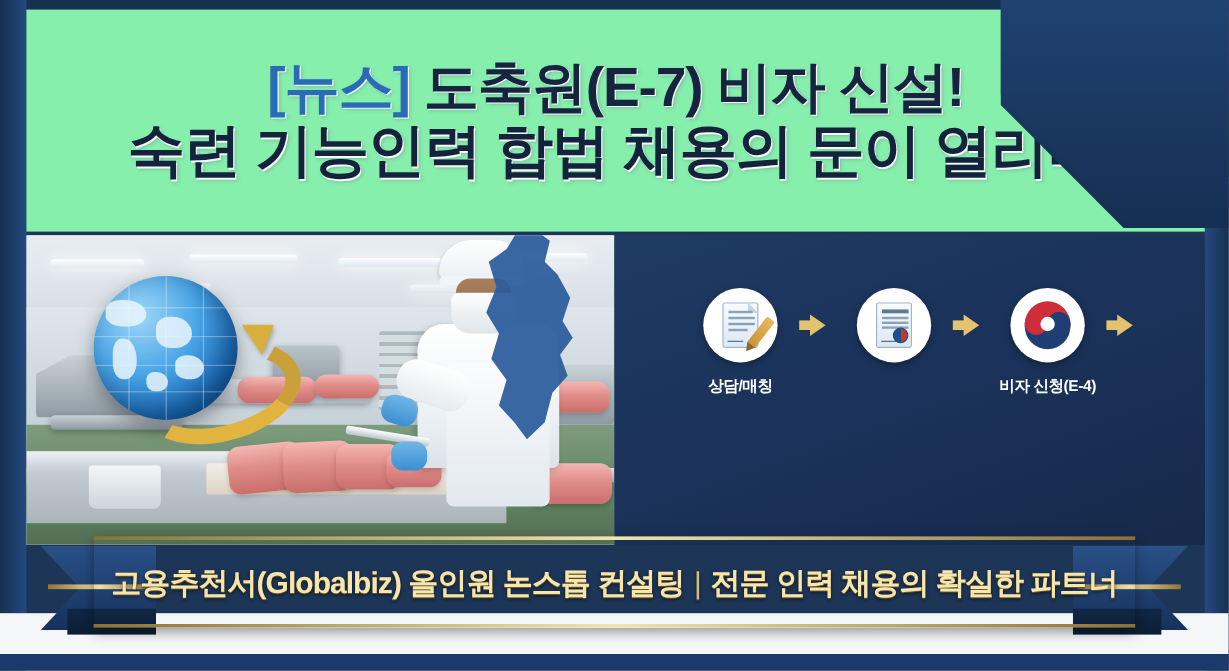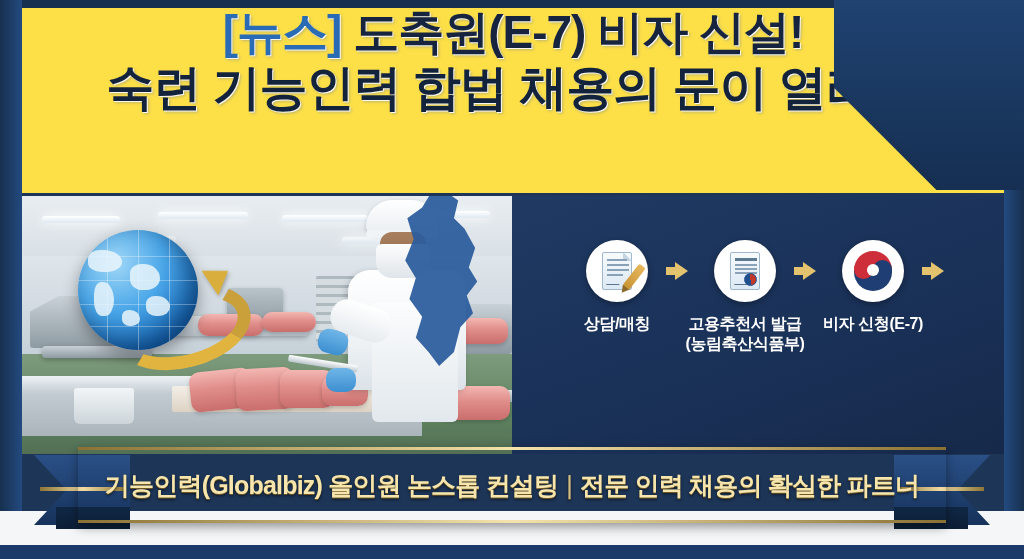--- a/index.html
+++ b/index.html
@@ -20,23 +20,23 @@
   .frame-edge{ position:absolute; background:#1b3a69; }
   .edge-left  { left:0;  top:0; width:22px;  height:559px; background:linear-gradient(90deg,#17304f,#234a80); }
   .edge-right { right:0; top:0; width:20px;  height:559px; background:linear-gradient(270deg,#17304f,#234a80); }
   .edge-bottom{ left:0;  bottom:0; width:1024px; height:14px; background:#1b3a69; }
   .edge-top   { left:0;  top:0; width:1024px; height:8px; background:#17304f; }
 
   
   #headline{
     position:absolute; left:22px; top:8px;
     width:982px; height:185px;
-    background:#fde047;
+    background:#86efac;
     display:flex; flex-direction:column;
-    align-items:center; 
+    align-items:center; justify-content:center;
     overflow:hidden;
   }
   .title-line{
     font-weight:900;
     letter-spacing:-1px;
     white-space:nowrap;
     line-height:1.08;
     text-shadow:1px 1px 0 rgba(255,255,255,.9), 2px 2px 3px rgba(120,130,150,.45);
   }
   #title-line-1{ font-size:46px; color:#16243f; margin-bottom:4px; }
@@ -217,21 +217,21 @@
   }
   .step{ width:102px; display:flex; flex-direction:column; align-items:center; }
   .step-circle{
     width:62px; height:62px; border-radius:50%;
     background:#ffffff;
     display:flex; align-items:center; justify-content:center;
     box-shadow:0 2px 6px rgba(0,0,0,.35);
   }
   .step-label{
     margin-top:12px; color:#ffffff; text-align:center;
-    font-size:16px; font-weight:900; line-height:1.25; letter-spacing:-.4px;
+    font-size:13px; font-weight:900; line-height:1.25; letter-spacing:-.4px;
     white-space:nowrap;
   }
   .step-sub{ display:block; }
   .step-arrow{
     width:26px; margin-top:22px;
     display:flex; align-items:center; justify-content:center;
   }
   .arrow-glyph{
     width:0;height:0;
     border-left:13px solid #e3c36d;
@@ -449,42 +449,38 @@
             <div class="doc">
               <div class="ln" style="top:5px;width:22px;height:2.6px;background:#5d7governance"></div>
               <div class="ln" style="top:5px;width:22px;height:2.6px;background:#5d7a93"></div>
               <div class="ln" style="top:11px;width:22px"></div>
               <div class="ln" style="top:15px;width:22px"></div>
               <div class="ln" style="top:19px;width:22px"></div>
               <div class="sign"></div>
               <div class="stamp"></div>
             </div>
           </div>
-          <div class="step-label">
-            <span>고용추천서 발급</span>
-            <span class="step-sub">(농림축산식품부)</span>
-          </div>
         </div>
 
         <div class="step-arrow">
           <div class="arrow-glyph"></div>
         </div>
 
         <div class="step">
           <div class="step-circle">
             <div class="taeguk">
               <div class="red"></div>
               <div class="blue"></div>
               <div class="c1"></div>
               <div class="c2"></div>
               <div class="hole"></div>
             </div>
           </div>
           <div class="step-label">
-            <span>비자 신청(E-7)</span>
+            <span>비자 신청(E-4)</span>
           </div>
         </div>
 
         <div class="step-arrow">
           <div class="arrow-glyph"></div>
         </div>
 
 
       </div>
     </div>
@@ -494,18 +490,18 @@
     <div id="ribbon-white"></div>
     <div class="tail tail-l"></div>
     <div class="tail tail-r"></div>
     <div class="tail-shadow ts-l"></div>
     <div class="tail-shadow ts-r"></div>
     <div class="tail-gold tail-gold-l"></div>
     <div class="tail-gold tail-gold-r"></div>
 
     <div id="ribbon-main">
       <div id="ribbon-text">
-        <span>기능인력(Globalbiz) 올인원 논스톱 컨설팅</span><span class="sep">|</span><span>전문 인력 채용의 확실한 파트너</span>
+        <span>고용추천서(Globalbiz) 올인원 논스톱 컨설팅</span><span class="sep">|</span><span>전문 인력 채용의 확실한 파트너</span>
       </div>
     </div>
   </div>
 
 </div>
 
 </body></html>

